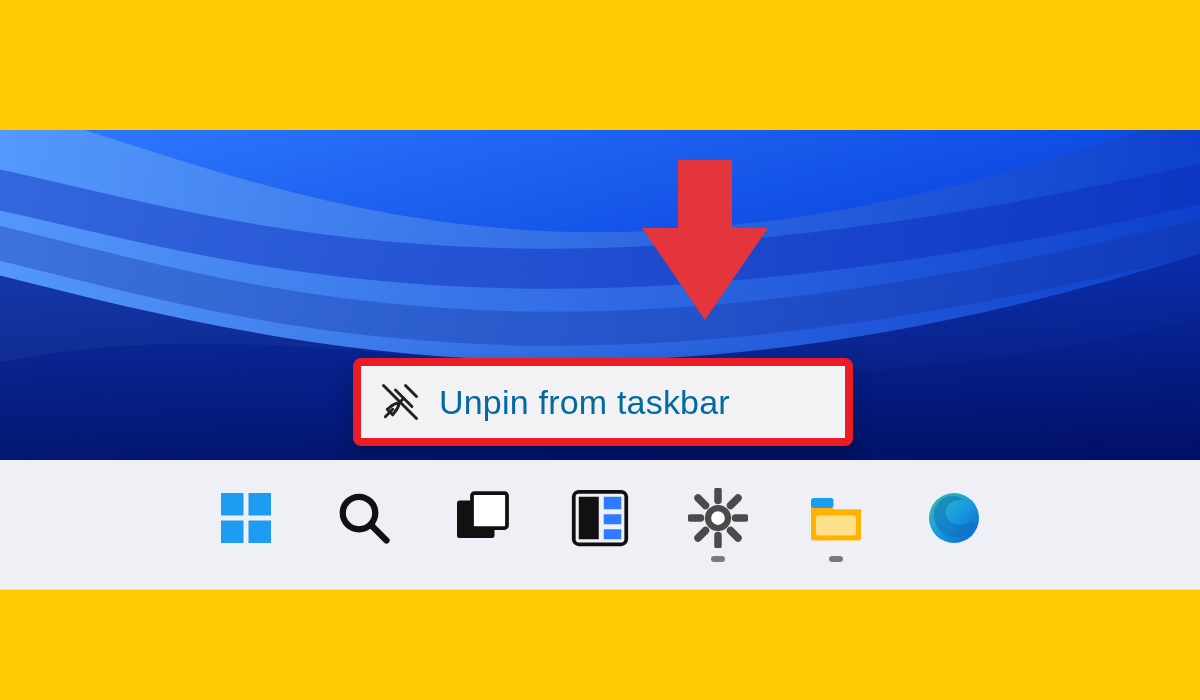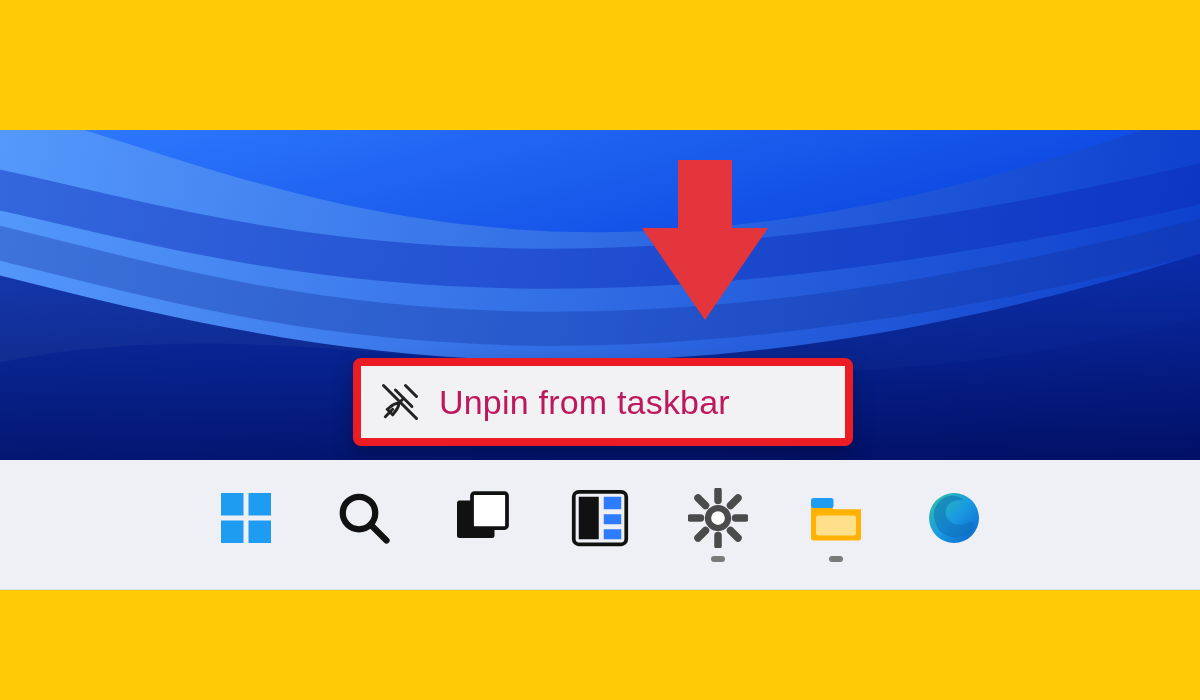--- a/index.html
+++ b/index.html
@@ -5,21 +5,21 @@
   html,body{margin:0;padding:0;width:1200px;height:700px;overflow:hidden;font-family:"Segoe UI",Arial,sans-serif;background:#FFCB05;}
   .stage{position:relative;width:1200px;height:700px;}
   
   .desktop{position:absolute;left:0;top:130px;width:1200px;height:330px;overflow:hidden;background:#0A3FD6;}
   .desktop svg.wallpaper{position:absolute;left:0;top:0;width:1200px;height:330px;}
   
   .pointer{position:absolute;left:640px;top:160px;}
   
   .ctxmenu{position:absolute;left:353px;top:358px;width:500px;height:88px;background:#f2f2f4;border:8px solid #EC1C24;border-radius:8px;display:flex;align-items:center;box-sizing:border-box;box-shadow:0 8px 20px rgba(0,0,0,.25);}
   .ctxmenu .icon{width:78px;display:flex;align-items:center;justify-content:center;}
-  .ctxmenu .label{font-size:34px;color:#be185d;letter-spacing:.2px;}
+  .ctxmenu .label{font-size:34px;color:#0369a1;letter-spacing:.2px;}
   
   .taskbar{position:absolute;left:0;top:460px;width:1200px;height:130px;background:#eef0f5;display:flex;align-items:center;justify-content:center;gap:58px;box-shadow:0 -1px 0 rgba(0,0,0,.06) inset;}
   .tb-item{display:flex;flex-direction:column;align-items:center;cursor:pointer;}
   .tb-item .pip{width:14px;height:6px;border-radius:3px;background:#7a7a7a;margin-top:8px;visibility:hidden;}
   .tb-item.active .pip{visibility:visible;}
   .tb-icon{width:60px;height:60px;display:block;}
 </style>
 </head>
 <body>
 

